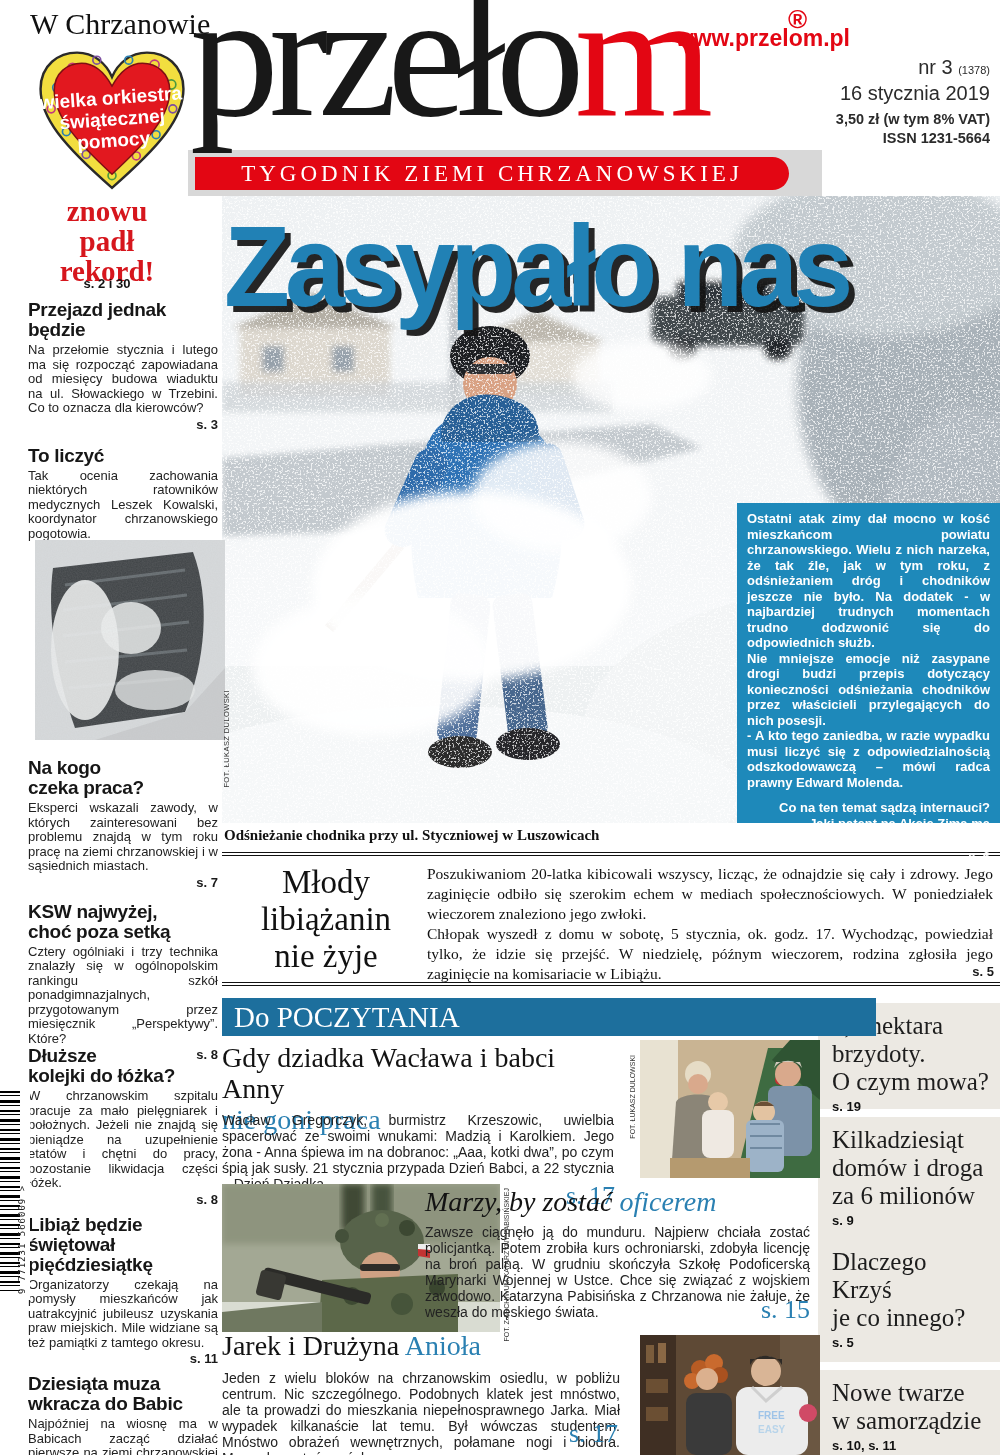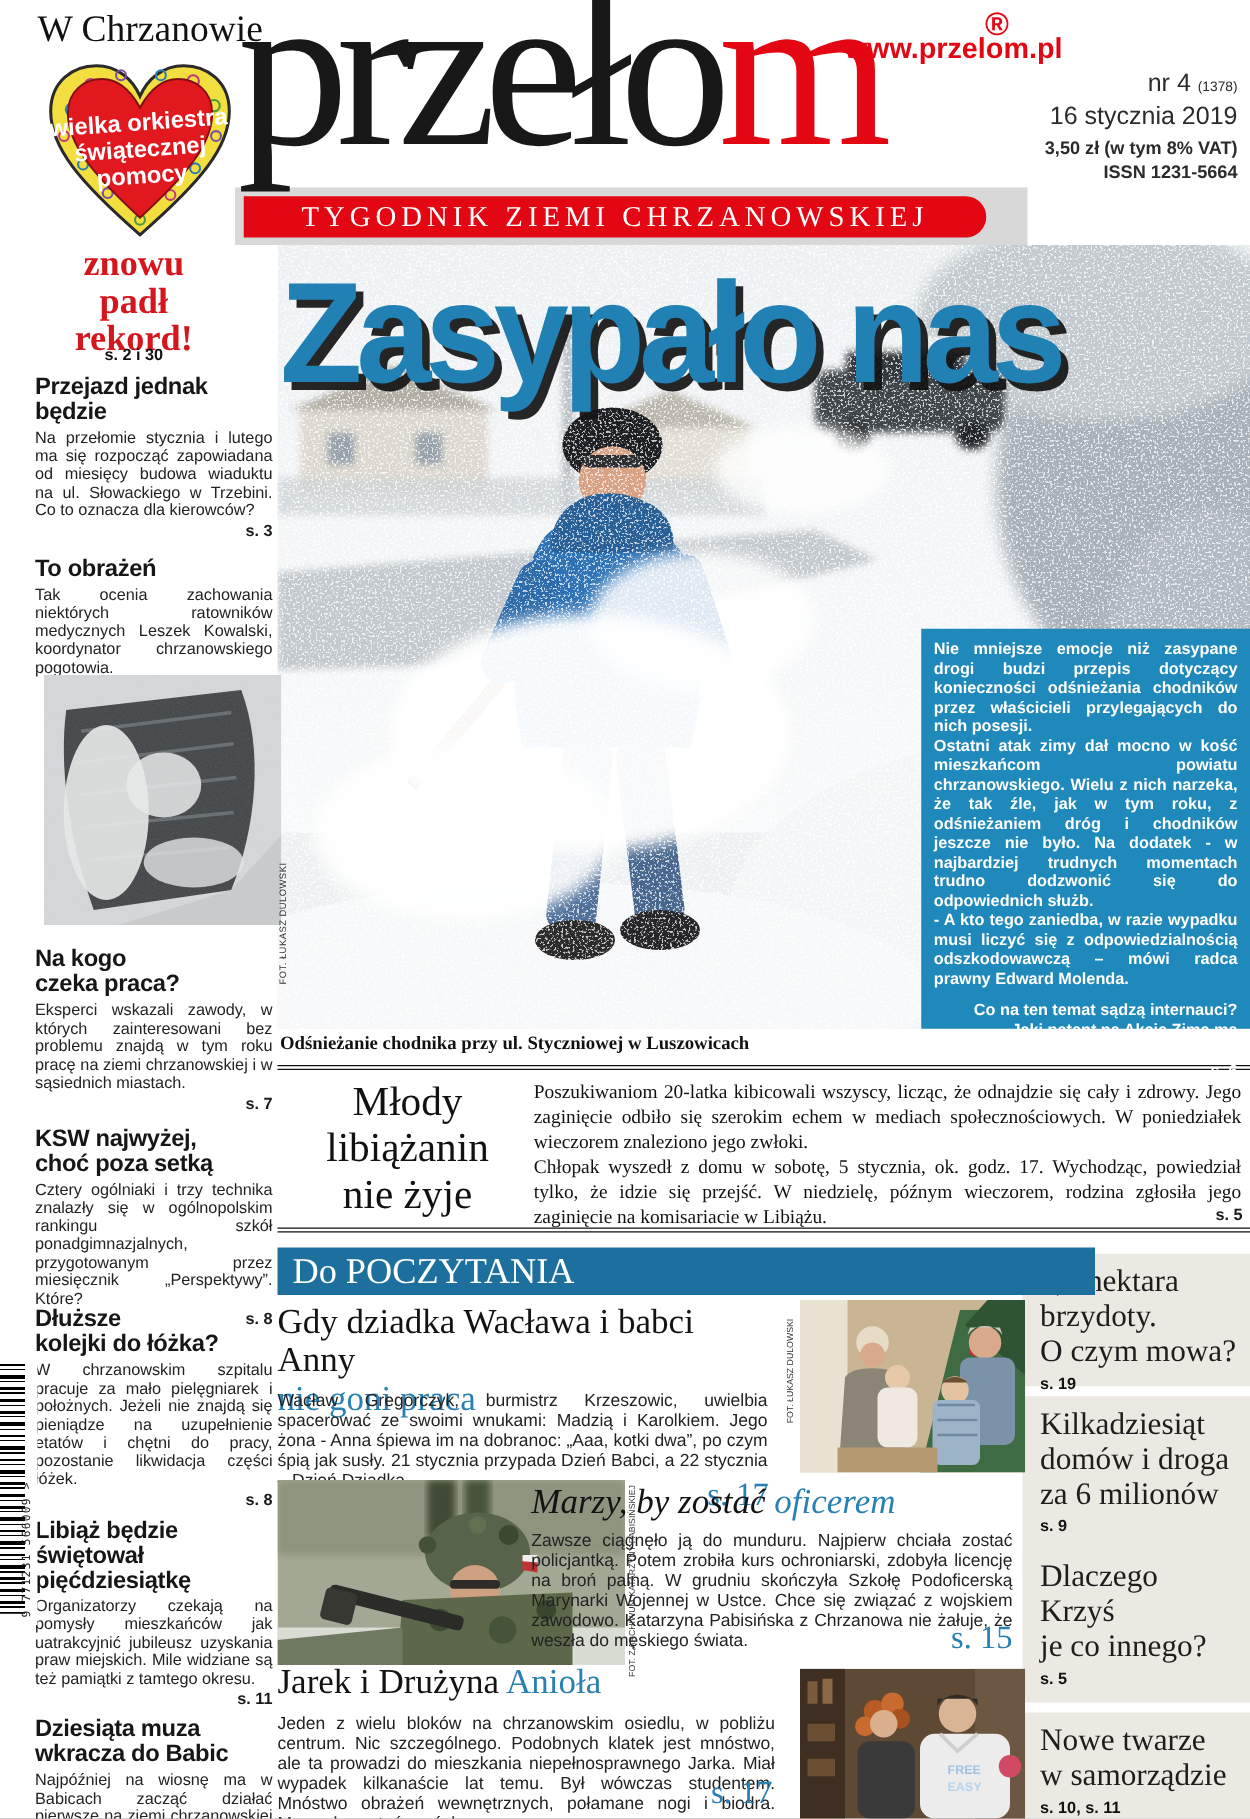--- a/index.html
+++ b/index.html
@@ -135,21 +135,21 @@
 rekord!</div>
   <div class="wosp-page">s. 2 i 30</div>
 
   <div class="mast-band-gray"></div>
   <div class="mast-band-red">TYGODNIK ZIEMI CHRZANOWSKIEJ</div>
   <div class="masthead"><span>przeło</span><span class="m-red">m</span></div>
   <div class="reg-mark">®</div>
   <div class="site-url">www.przelom.pl</div>
 
   <div class="issue-block">
-    <div class="l1"><span>nr 4</span> <span class="small">(1378)</span></div>
+    <div class="l1"><span>nr 3</span> <span class="small">(1378)</span></div>
     <div class="l2">16 stycznia 2019</div>
     <div class="l3">3,50 zł (w tym 8% VAT)</div>
     <div class="l4">ISSN 1231-5664</div>
   </div>
 
   <div class="main-photo">
     <svg viewBox="0 0 778 627" width="778" height="627" preserveAspectRatio="none">
       <defs>
         <linearGradient id="sky" x1="0" y1="0" x2="0" y2="1">
           <stop offset="0" stop-color="#eef1f3"></stop>
@@ -217,38 +217,38 @@
       </g>
       <rect width="778" height="627" filter="url(#snowf)" opacity=".75"></rect>
     </svg>
   </div>
 
   <div class="main-headline">Zasypało nas</div>
   <div class="main-credit">FOT. ŁUKASZ DULOWSKI</div>
   <div class="photo-caption">Odśnieżanie chodnika przy ul. Styczniowej w Luszowicach</div>
 
   <div class="lead-box">
+    <p>Ostatni atak zimy dał mocno w kość mieszkańcom powiatu chrzanowskiego. Wielu z nich narzeka, że tak źle, jak w tym roku, z odśnieżaniem dróg i chodników jeszcze nie było. Na dodatek - w najbardziej trudnych momentach trudno dodzwonić się do odpowiednich służb.</p>
     <p>Nie mniejsze emocje niż zasypane drogi budzi przepis dotyczący konieczności odśnieżania chodników przez właścicieli przylegających do nich posesji.</p>
-    <p>Ostatni atak zimy dał mocno w kość mieszkańcom powiatu chrzanowskiego. Wielu z nich narzeka, że tak źle, jak w tym roku, z odśnieżaniem dróg i chodników jeszcze nie było. Na dodatek - w najbardziej trudnych momentach trudno dodzwonić się do odpowiednich służb.</p>
     <p>- A kto tego zaniedba, w razie wypadku musi liczyć się z odpowiedzialnością odszkodowawczą – mówi radca prawny Edward Molenda.</p>
     <div class="teaser">Co na ten temat sądzą internauci?
 Jaki patent na Akcję Zima ma
 sąsiadujące z nami Jaworzno?</div>
     <div class="pg">s. 6</div>
   </div>
 
   <div class="lc-group" style="top:300px;">
     <div class="lc-art">
       <h3>Przejazd jednak
 będzie</h3>
       <p>Na przełomie stycznia i lutego ma się rozpocząć zapowiadana od miesięcy budowa wiaduktu na ul. Słowackiego w Trzebini. Co to oznacza dla kierowców?</p>
       <div class="pg">s. 3</div>
     </div>
     <div class="lc-art gap14">
-      <h3>To obrażeń</h3>
+      <h3>To liczyć</h3>
       <p>Tak ocenia zachowania niektórych ratowników medycznych Leszek Kowalski, koordynator chrzanowskiego pogotowia.</p>
       <div class="pg">s. 3</div>
     </div>
   </div>
 
   <div class="shovel-photo">
     <svg viewBox="0 0 190 200" width="190" height="200">
       <defs>
           <filter id="grain">
             <feTurbulence type="fractalNoise" baseFrequency="0.8" numOctaves="2" seed="3" result="n"></feTurbulence>

